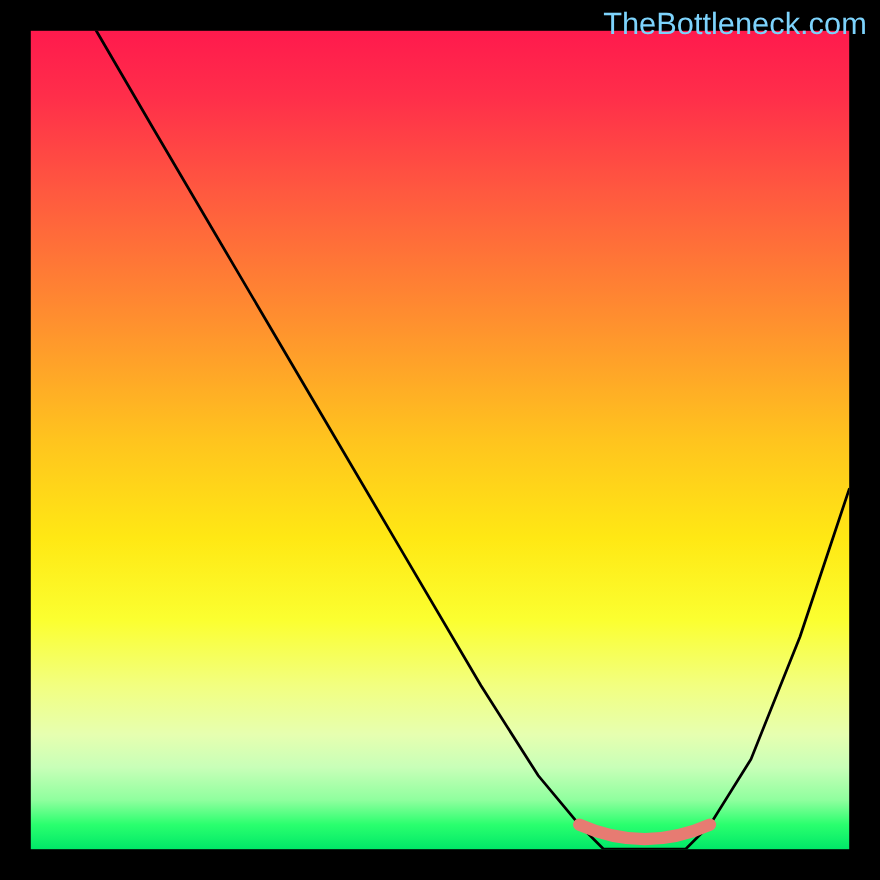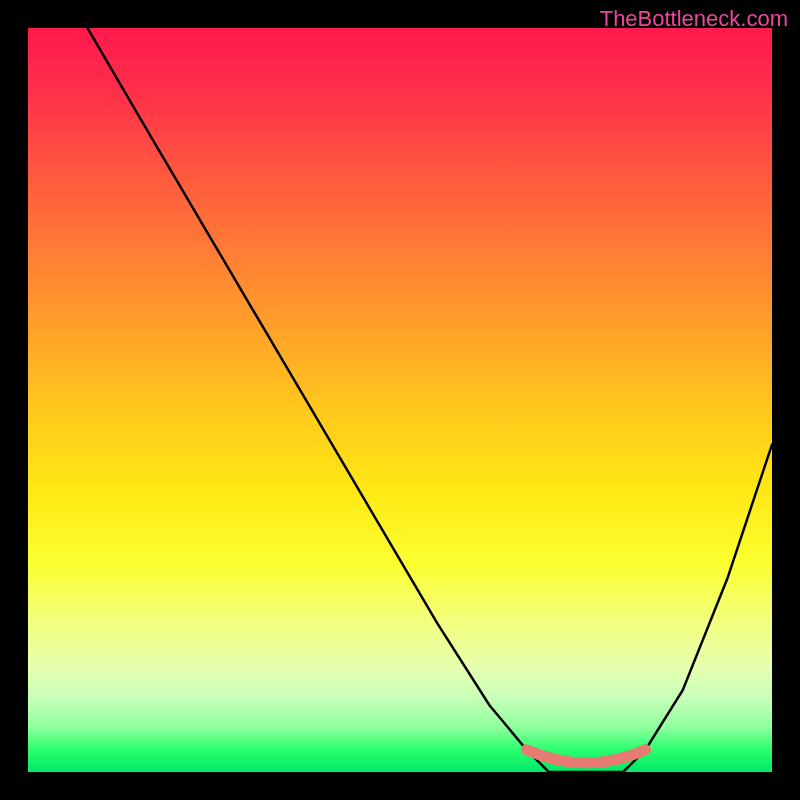--- a/index.html
+++ b/index.html
@@ -8,22 +8,22 @@
     height: 800px;
     background: #000;
     position: relative;
     font-family: Arial, sans-serif;
     overflow: hidden;
   }
   .watermark {
     position: absolute;
     top: 6px;
     right: 12px;
-    color: #ec4899;
-    font-size: 22px;
+    color: #7dd3fc;
+    font-size: 28px;
     font-weight: 500;
     z-index: 10;
   }
   .plot-area {
     position: absolute;
     left: 28px;
     top: 28px;
     width: 744px;
     height: 744px;
     background: linear-gradient(to bottom,

